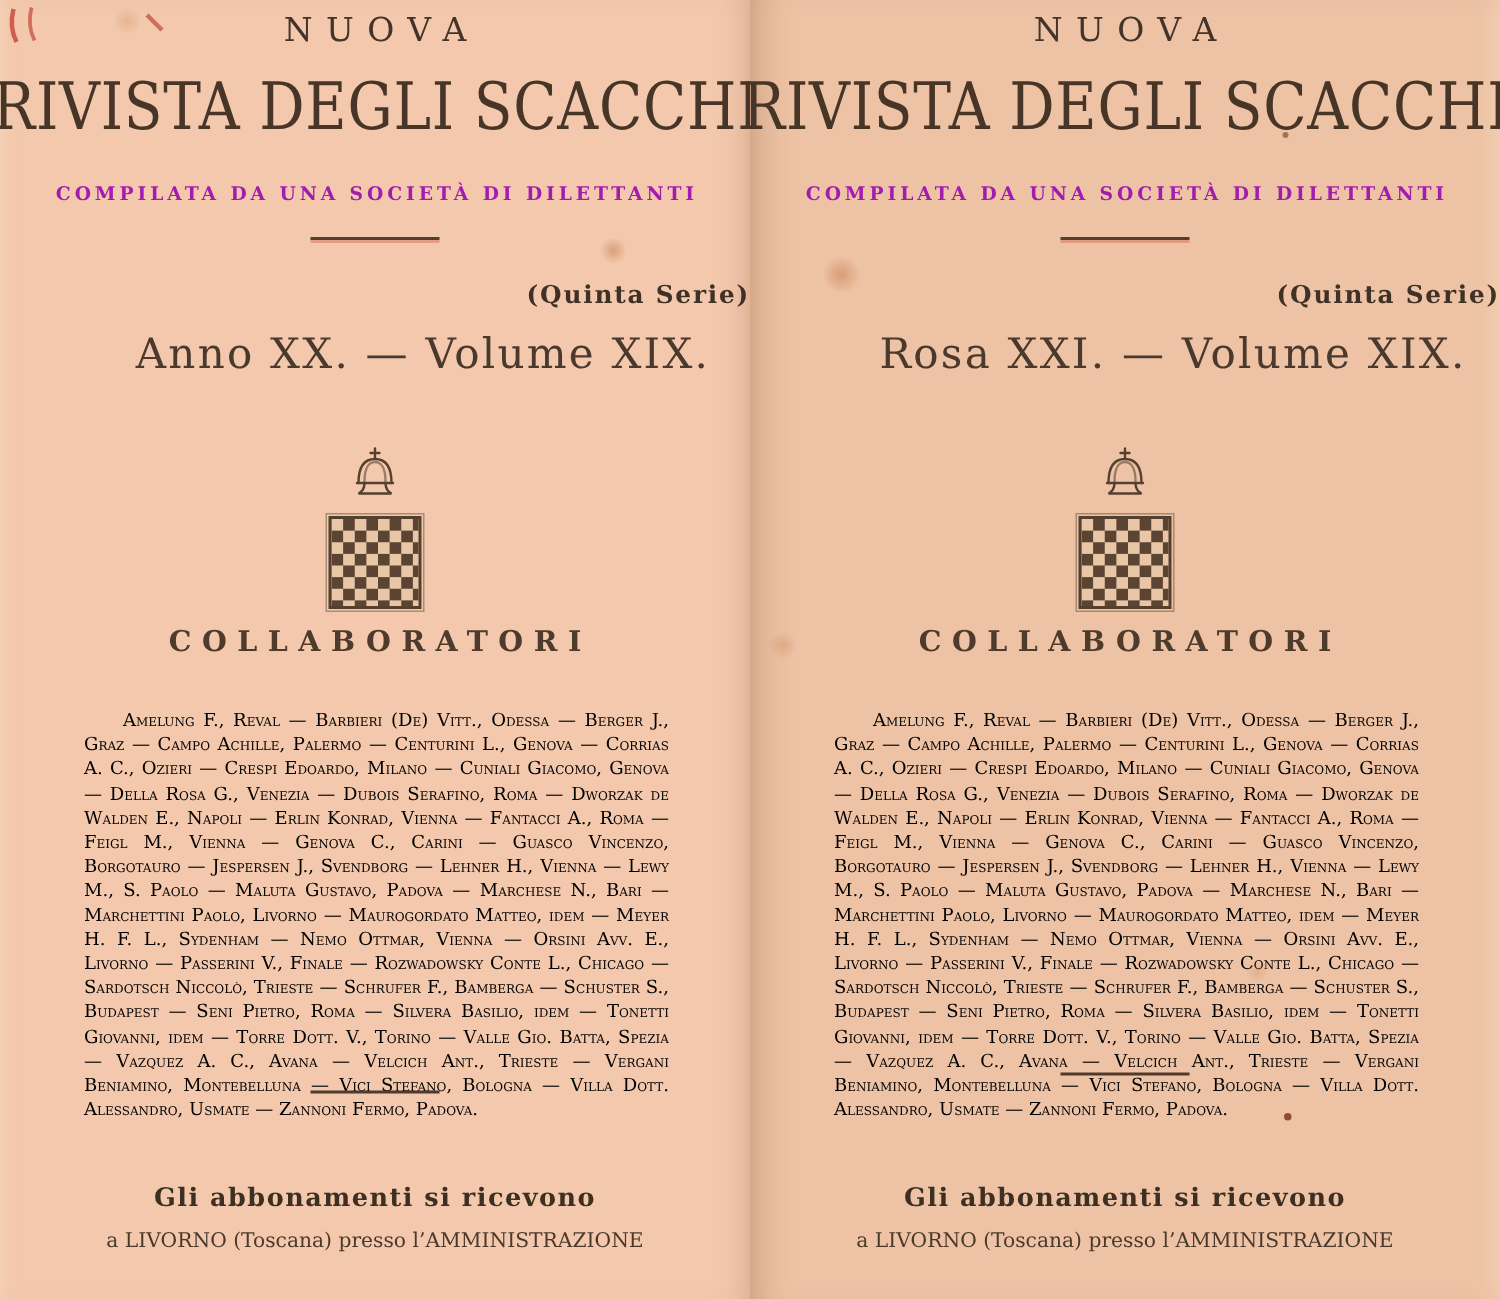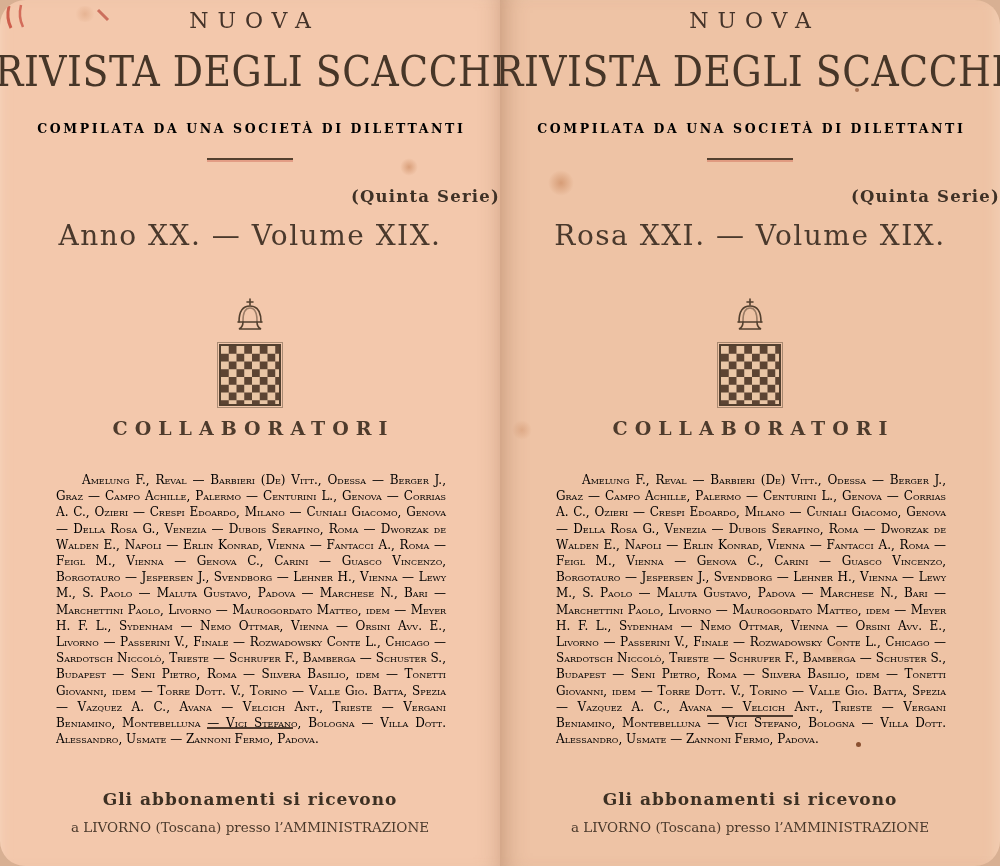--- a/index.html
+++ b/index.html
@@ -4,37 +4,37 @@
 <style>
   :root{
     --paper-left:#f3c8ac;
     --paper-right:#eec3a5;
     --ink:#53402f;
     --ink-dark:#443329;
     --accent-red:#bf3a2b;
   }
   html,body{margin:0;padding:0;background:#d8b093;}
   #scan{position:relative;width:1000px;height:866px;overflow:hidden;
-        font-family:"DejaVu Serif","Liberation Serif",serif;color:var(--ink);border-radius:25px;}
+        font-family:"DejaVu Serif","Liberation Serif",serif;color:var(--ink);}
   .page{position:absolute;top:0;width:500px;height:866px;}
   #page-left{left:0;background:var(--paper-left);
     box-shadow:inset -16px 0 22px -16px rgba(120,70,40,.28), inset 6px 0 14px -8px rgba(255,240,225,.5);}
   #page-right{left:500px;background:var(--paper-right);
     box-shadow:inset 20px 0 26px -18px rgba(120,70,40,.38), inset -10px 0 18px -10px rgba(255,236,218,.45);}
   .page *{box-sizing:border-box;}
   .abs{position:absolute;left:0;width:100%;text-align:center;}
 
   .kicker{top:8px;font-size:22px;letter-spacing:9px;text-indent:9px;color:var(--ink-dark);}
   .title{top:46px;font-size:37px;letter-spacing:.5px;white-space:nowrap;color:#473628;
          transform:scale(1.02,1.18);transform-origin:50% 0;}
-  .subtitle{top:121px;font-size:12.5px;font-weight:bold;letter-spacing:2.6px;text-indent:2.6px;color:#000000;}
+  .subtitle{top:121px;font-size:12.5px;font-weight:bold;letter-spacing:2.6px;text-indent:2.6px;color:#a21caf;}
   .rule1{top:158px;left:50%;transform:translateX(-50%);width:86px;height:2px;position:absolute;
          background:var(--ink);box-shadow:0 2px 0 rgba(191,58,43,.30);}
   .serie{top:187px;font-size:16.5px;font-weight:bold;letter-spacing:1.2px;color:#3f3126;text-align:right;}
-  .anno{top:219px;font-size:28px;letter-spacing:1.5px;color:#4a392c;}
+  .anno{top:219px;font-size:28px;letter-spacing:1.5px;color:#4a392c;margin-left:32px;}
 
   .crown{top:297px;left:50%;transform:translateX(-50%);position:absolute;}
   .board{top:344px;left:50%;transform:translateX(-50%);position:absolute;width:62px;height:62px;
          border:2px solid var(--ink);outline:1px solid rgba(83,64,47,.45);outline-offset:1px;
          background:repeating-conic-gradient(#5c4433 0% 25%, #e9c6a6 25% 50%);
          background-size:15.5px 15.5px;}
 
   .collab-h{top:417px;font-size:19px;font-weight:bold;letter-spacing:7px;text-indent:7px;color:#4e3b2c;}
   .collab-p{top:472px;left:56px;width:390px;position:absolute;text-align:justify;
             font-size:12px;line-height:16.2px;text-indent:26px;

